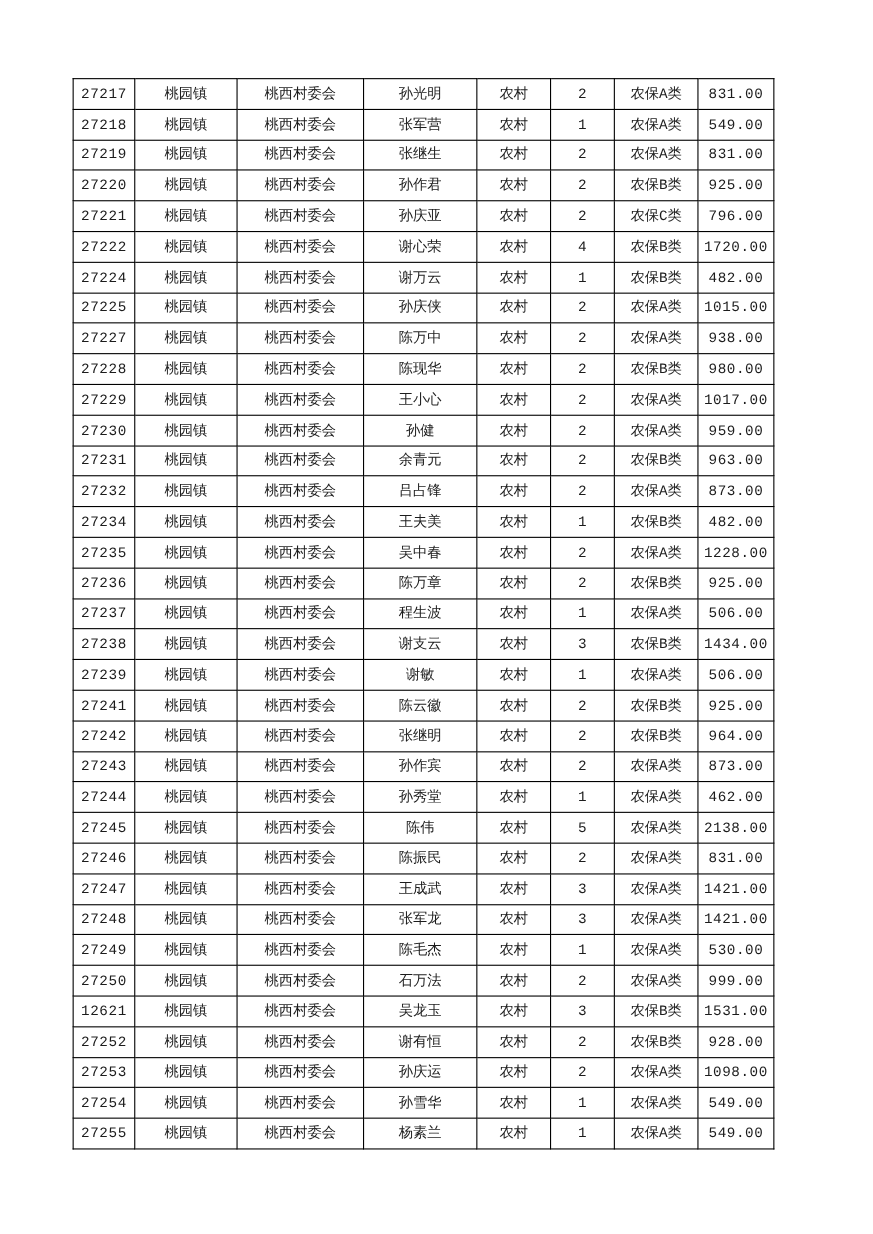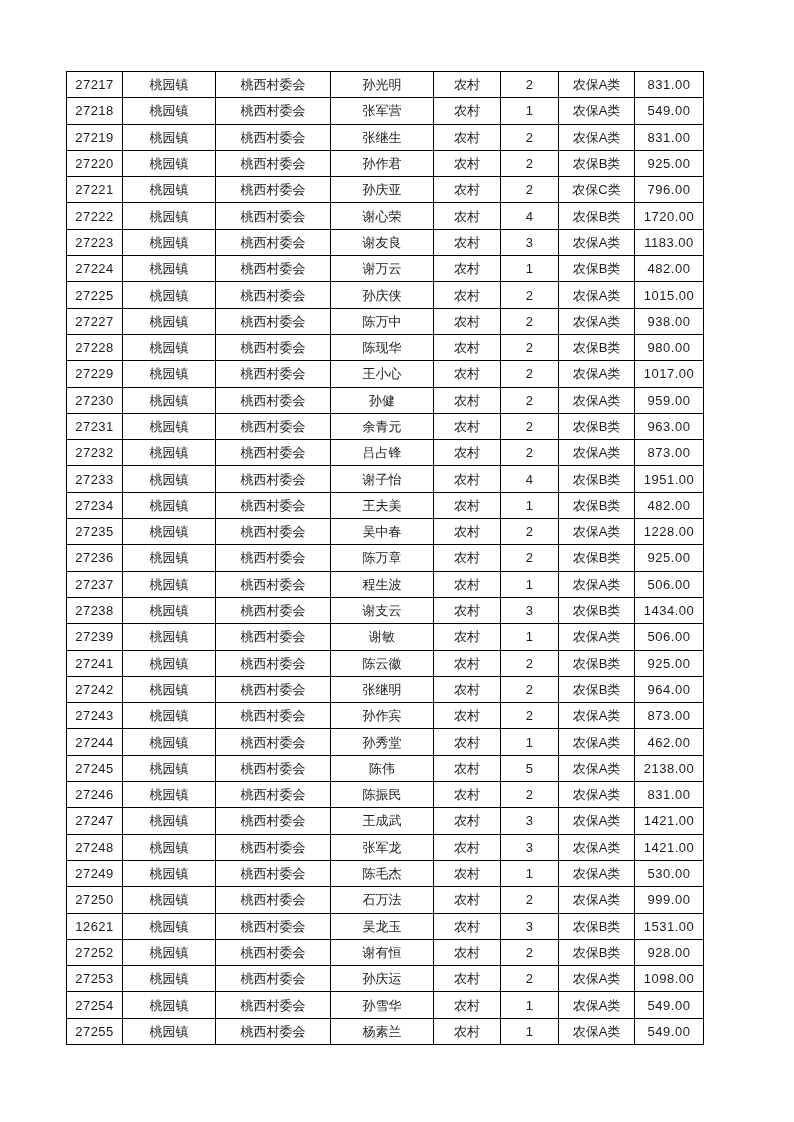--- a/index.html
+++ b/index.html
@@ -15,21 +15,21 @@
     overflow: hidden;
   }
   table.grid {
     position: absolute;
     left: 66px;
     top: 71px;
     width: 637px;
     height: 974px;
     border-collapse: collapse;
     table-layout: fixed;
-    font-family: Liberation Sans, sans-serif;
+    font-family: Liberation Mono, monospace;
     font-size: 13px;
     color: #1c1c1c;
   }
   table.grid td {
     border: 1.5px solid #000000;
     text-align: center;
     vertical-align: middle;
     padding: 0;
     overflow: hidden;
     white-space: nowrap;
@@ -109,30 +109,20 @@
           <td class="num">27222</td>
           <td>桃园镇</td>
           <td>桃西村委会</td>
           <td>谢心荣</td>
           <td>农村</td>
           <td class="num">4</td>
           <td>农保B类</td>
           <td class="num">1720.00</td>
         </tr>
         <tr>
-          <td class="num">27223</td>
-          <td>桃园镇</td>
-          <td>桃西村委会</td>
-          <td>谢友良</td>
-          <td>农村</td>
-          <td class="num">3</td>
-          <td>农保A类</td>
-          <td class="num">1183.00</td>
-        </tr>
-        <tr>
           <td class="num">27224</td>
           <td>桃园镇</td>
           <td>桃西村委会</td>
           <td>谢万云</td>
           <td>农村</td>
           <td class="num">1</td>
           <td>农保B类</td>
           <td class="num">482.00</td>
         </tr>
         <tr>
@@ -197,30 +187,20 @@
         </tr>
         <tr>
           <td class="num">27232</td>
           <td>桃园镇</td>
           <td>桃西村委会</td>
           <td>吕占锋</td>
           <td>农村</td>
           <td class="num">2</td>
           <td>农保A类</td>
           <td class="num">873.00</td>
-        </tr>
-        <tr>
-          <td class="num">27233</td>
-          <td>桃园镇</td>
-          <td>桃西村委会</td>
-          <td>谢子怡</td>
-          <td>农村</td>
-          <td class="num">4</td>
-          <td>农保B类</td>
-          <td class="num">1951.00</td>
         </tr>
         <tr>
           <td class="num">27234</td>
           <td>桃园镇</td>
           <td>桃西村委会</td>
           <td>王夫美</td>
           <td>农村</td>
           <td class="num">1</td>
           <td>农保B类</td>
           <td class="num">482.00</td>

